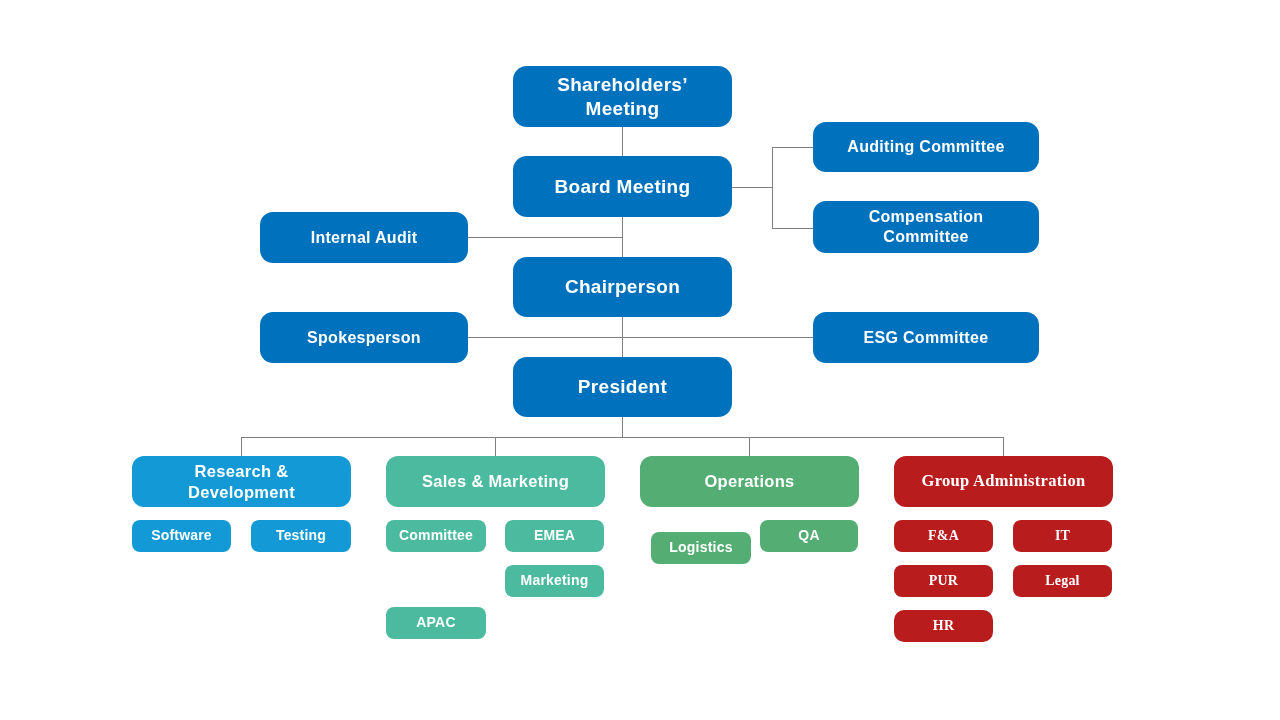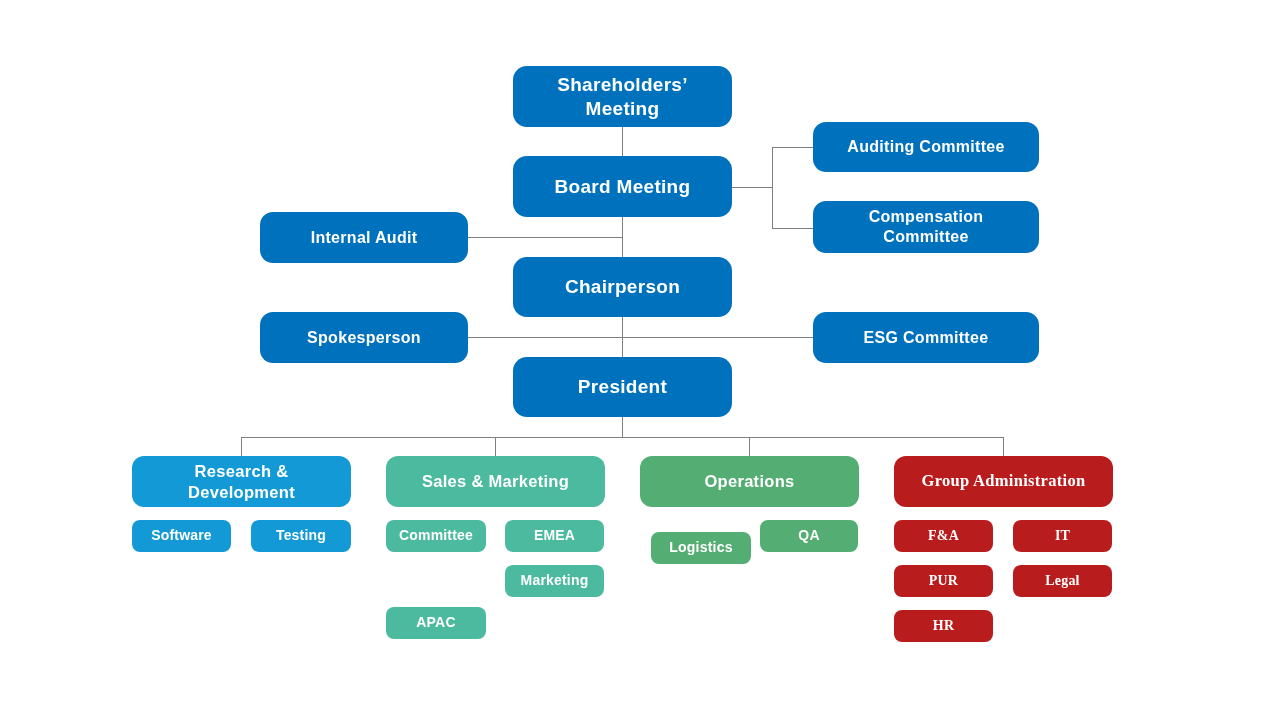--- a/index.html
+++ b/index.html
@@ -86,15 +86,15 @@
   <div class="node sub c-sm" style="left:386px;top:565px;width:100px;height:32px;margin-top:42px;">APAC</div>
   <div class="node sub c-sm" style="left:505px;top:565px;width:99px;height:32px;">Marketing</div>
 
   <div class="node sub c-ops" style="left:651px;top:532px;width:100px;height:32px;">Logistics</div>
   <div class="node sub c-ops" style="left:760px;top:520px;width:98px;height:32px;">QA</div>
 
   <div class="node sub c-ga" style="left:894px;top:520px;width:99px;height:32px;">F&amp;A</div>
   <div class="node sub c-ga" style="left:1013px;top:520px;width:99px;height:32px;">IT</div>
   <div class="node sub c-ga" style="left:894px;top:565px;width:99px;height:32px;">PUR</div>
   <div class="node sub c-ga" style="left:1013px;top:565px;width:99px;height:32px;">Legal</div>
-  <div class="node sub c-ga" style="left:894px;top:610px;width:99px;height:32px;">HR</div>
+  <div class="node sub c-ga" style="left:894px;top:610px;width:99px;height:32px;border-radius:10px;">HR</div>
 
 </div>
 
 </body></html>

